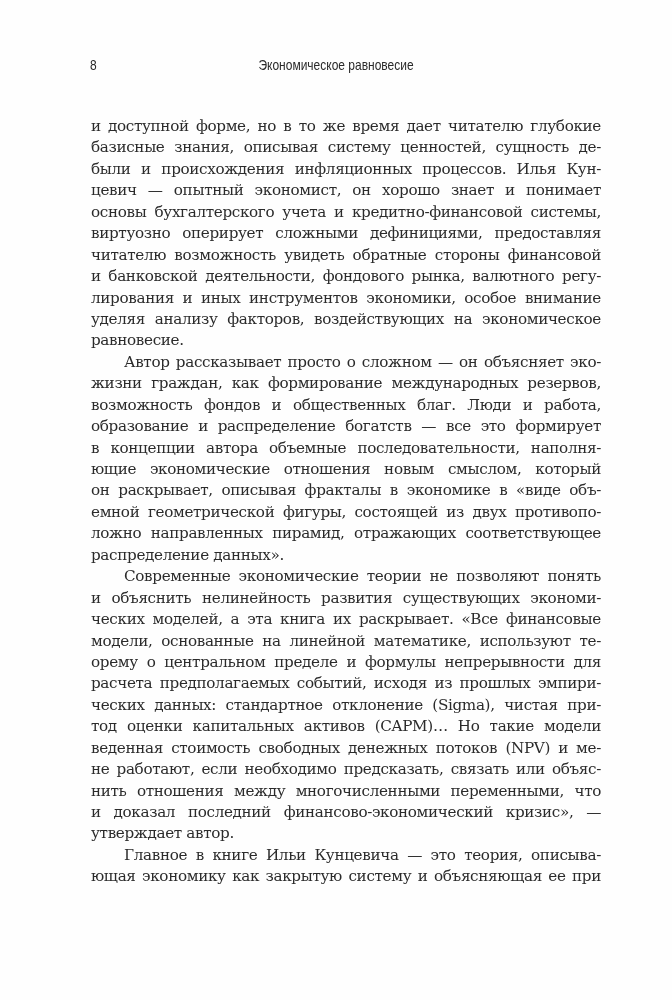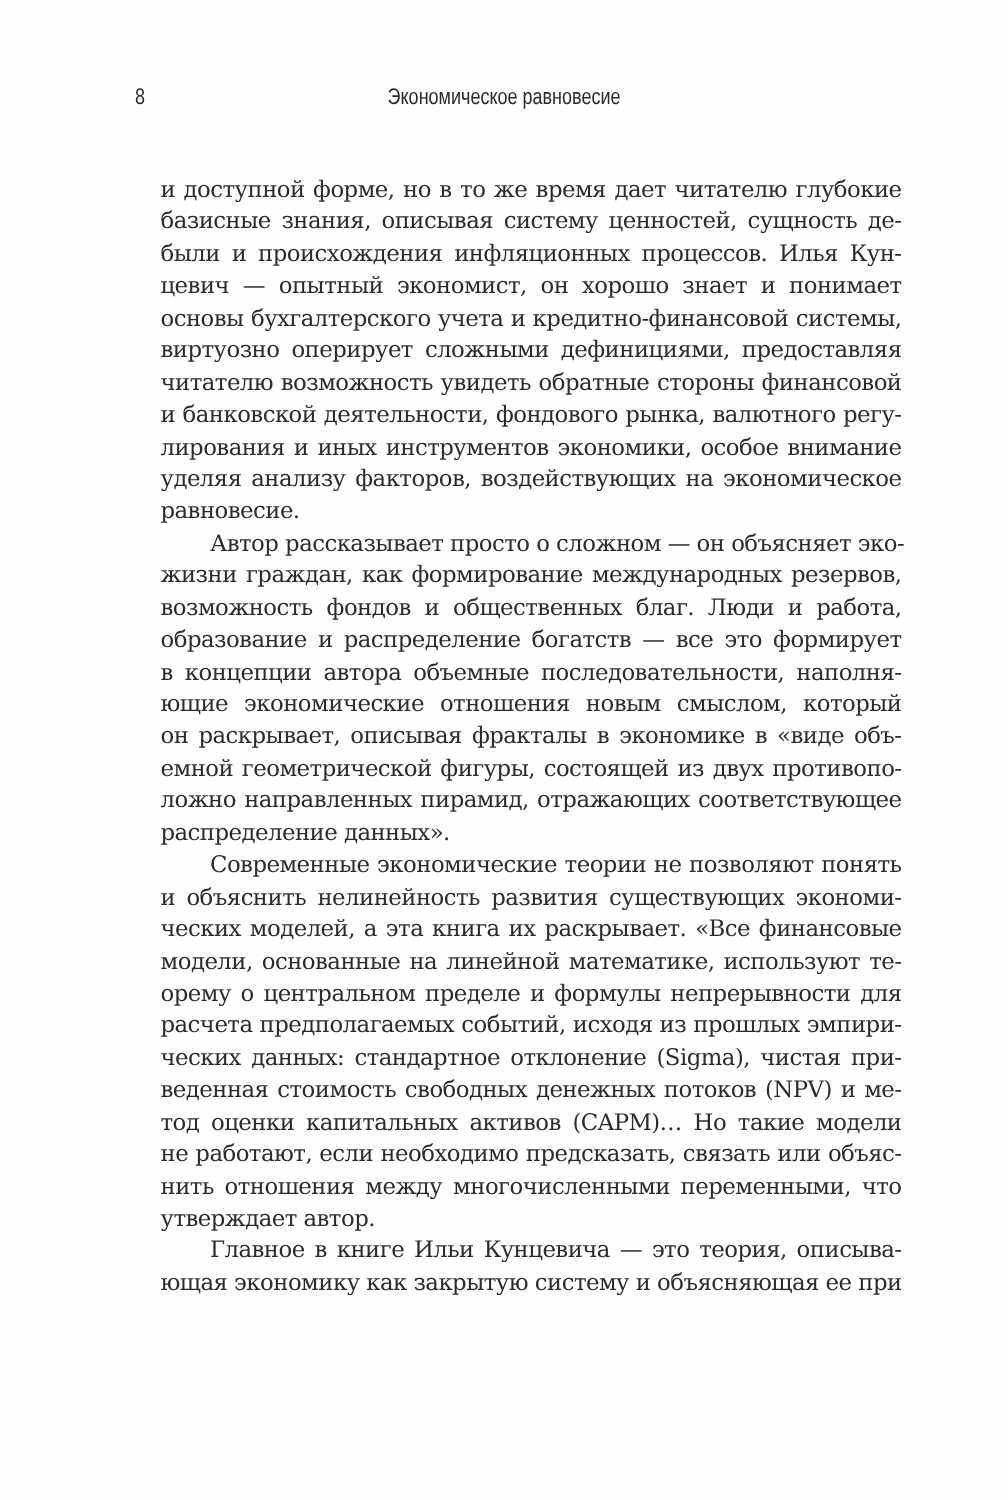--- a/index.html
+++ b/index.html
@@ -17,21 +17,20 @@
   .header-title span { display: inline-block; transform: scaleX(0.8); }
   .body-text {
     position: absolute; top: 116px; left: 91px; width: 510px;
     font-family: "DejaVu Serif", serif; font-size: 15.2px; color: #2b2b2b;
     letter-spacing: -0.35px;
   }
   .line {
     display: block; height: 21.45px; line-height: 21.45px;
     text-align: justify; text-align-last: justify; white-space: nowrap;
     overflow: visible;
-    margin-left: 16px;
   }
   .line.last { text-align-last: left; }
   .line.indent { padding-left: 33px; }
 </style>
 </head>
 <body>
 
 <div class="page">
   <div class="page-number">8</div>
   <div class="header-title"><span>Экономическое равновесие</span></div>
@@ -66,24 +65,25 @@
     </div>
 
     <div>
       <span class="line indent">Современные экономические теории не позволяют понять</span>
       <span class="line">и объяснить нелинейность развития существующих экономи-</span>
       <span class="line">ческих моделей, а эта книга их раскрывает. «Все финансовые</span>
       <span class="line">модели, основанные на линейной математике, используют те-</span>
       <span class="line">орему о центральном пределе и формулы непрерывности для</span>
       <span class="line">расчета предполагаемых событий, исходя из прошлых эмпири-</span>
       <span class="line">ческих данных: стандартное отклонение (Sigma), чистая при-</span>
+      <span class="line">тод оценки капитальных активов (CAPM)… Но такие модели</span>
       <span class="line">веденная стоимость свободных денежных потоков (NPV) и ме-</span>
-      <span class="line">тод оценки капитальных активов (CAPM)… Но такие модели</span>
       <span class="line">не работают, если необходимо предсказать, связать или объяс-</span>
       <span class="line">нить отношения между многочисленными переменными, что</span>
+      <span class="line">и доказал последний финансово-экономический кризис», —</span>
       <span class="line last">утверждает автор.</span>
     </div>
 
     <div>
       <span class="line indent">Главное в книге Ильи Кунцевича — это теория, описыва-</span>
       <span class="line">ющая экономику как закрытую систему и объясняющая ее при</span>
     </div>
   </div>
 </div>
 

